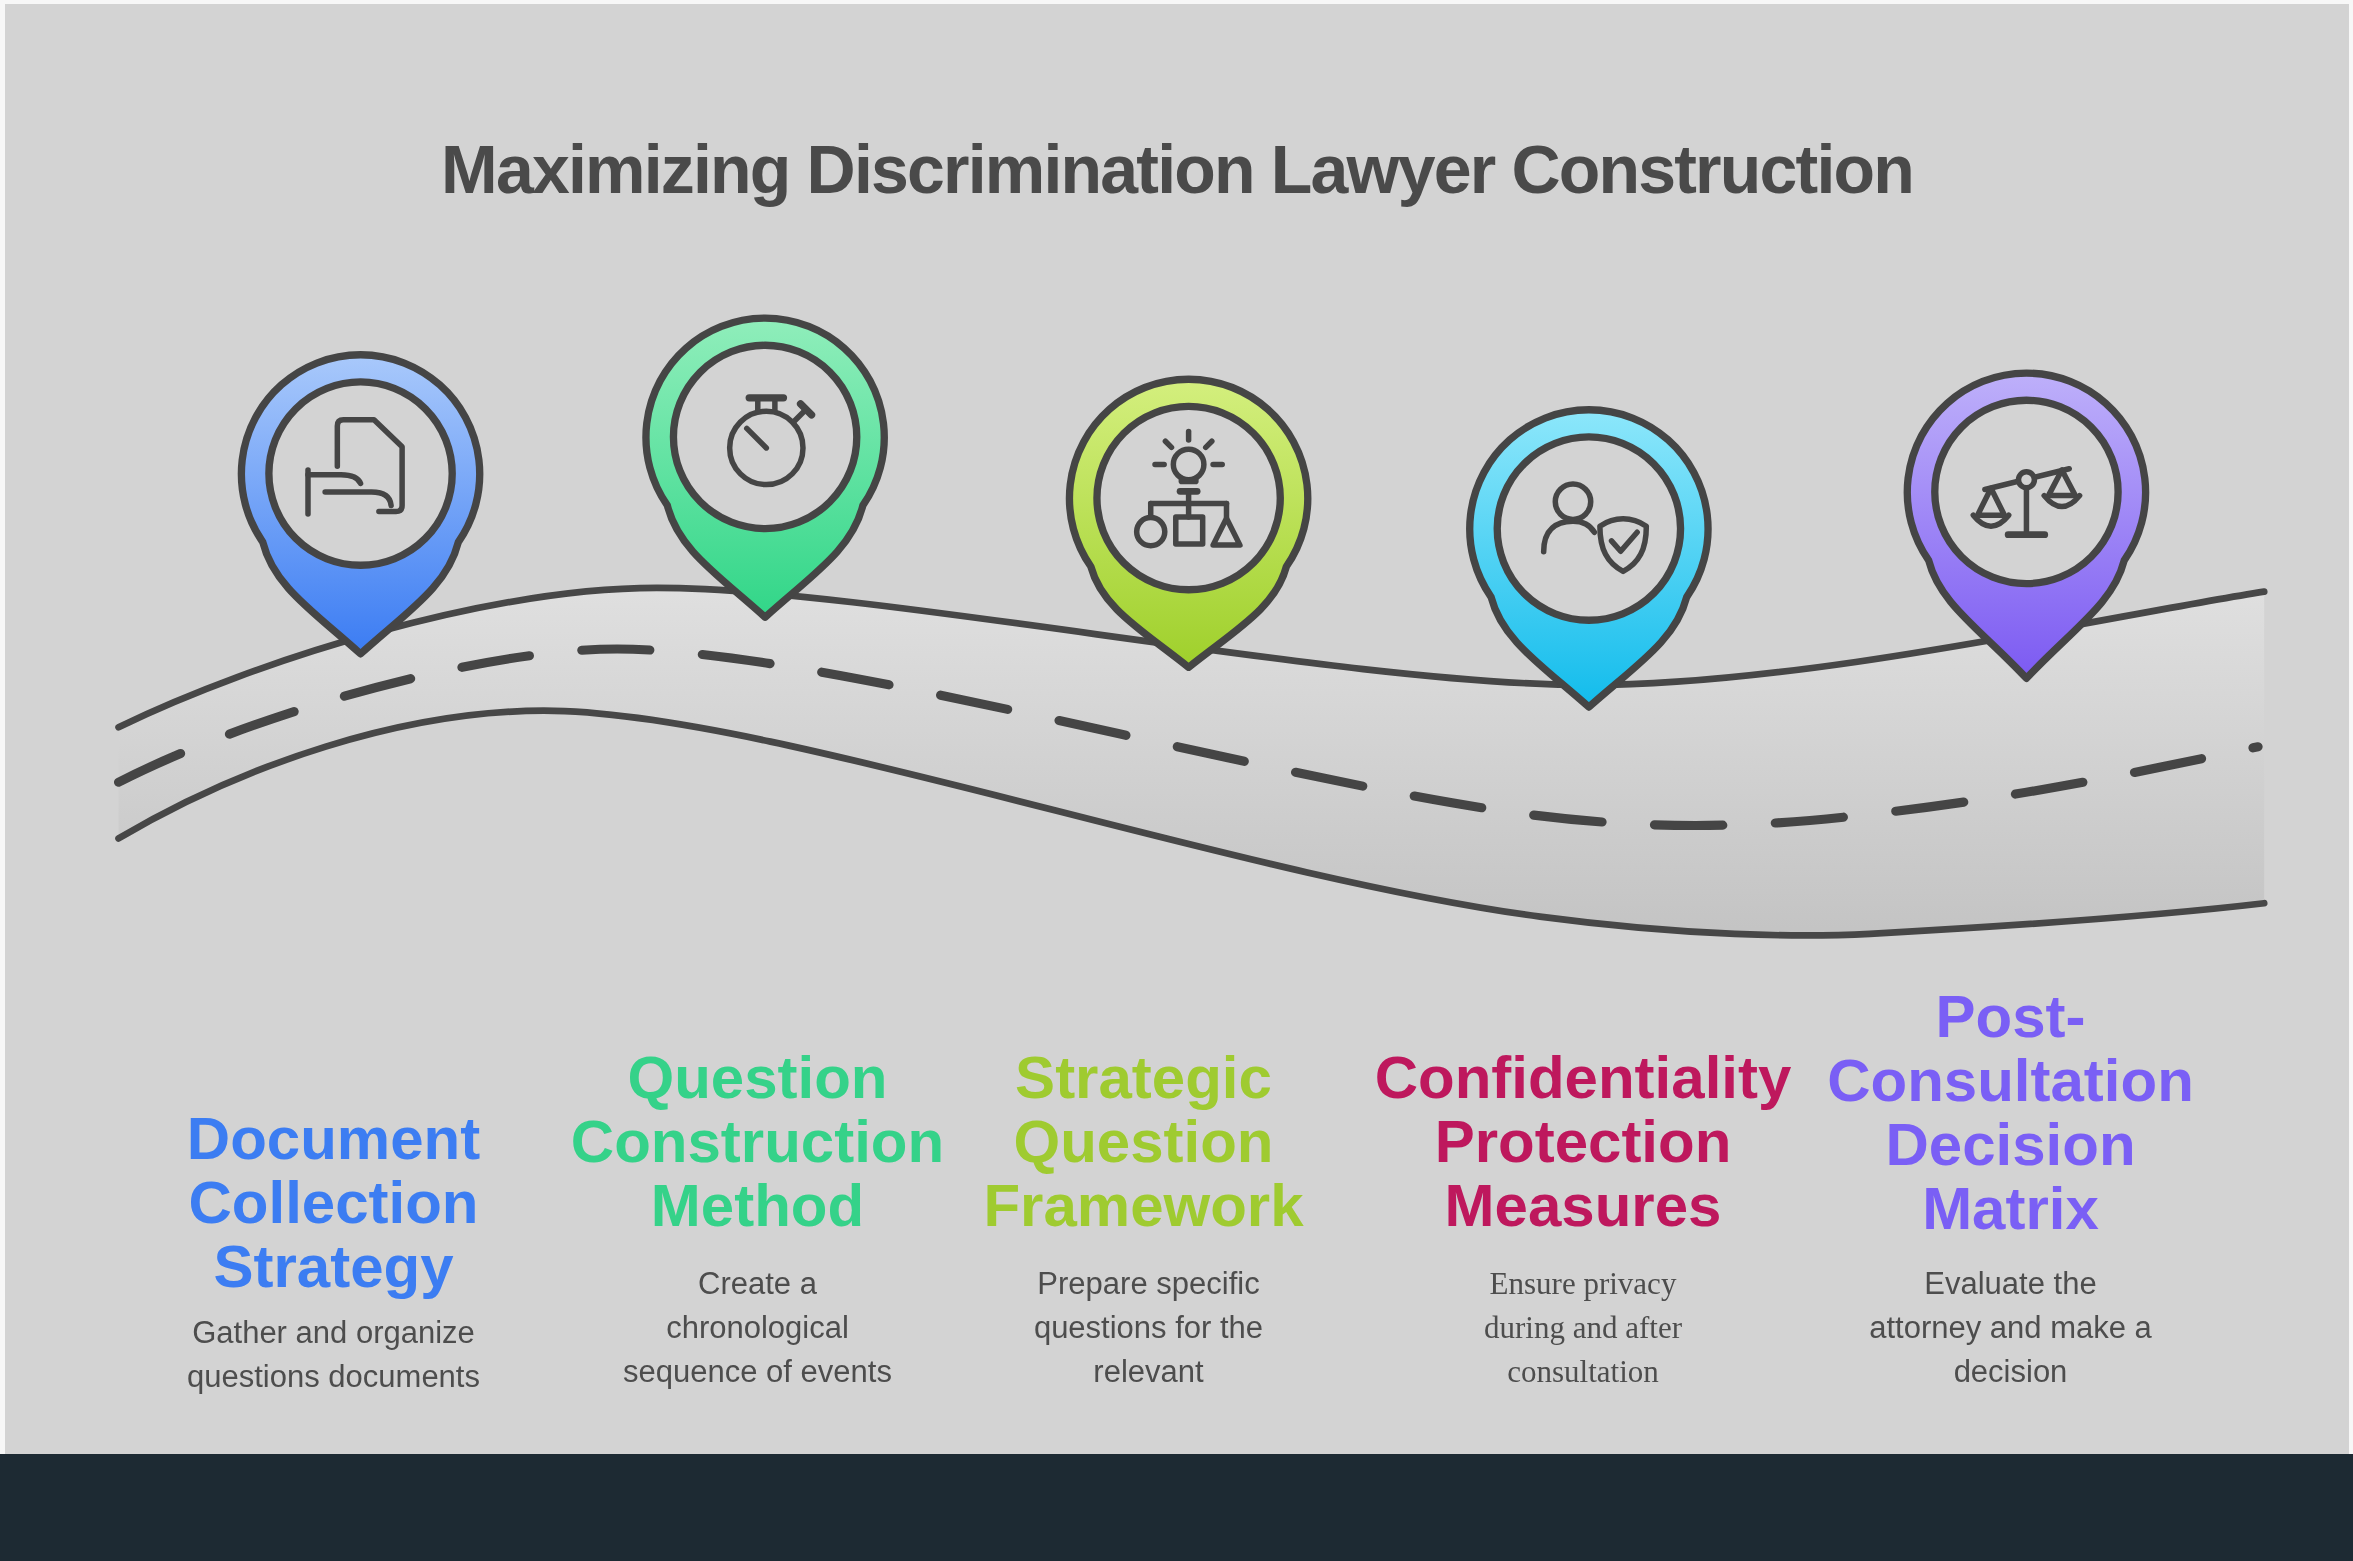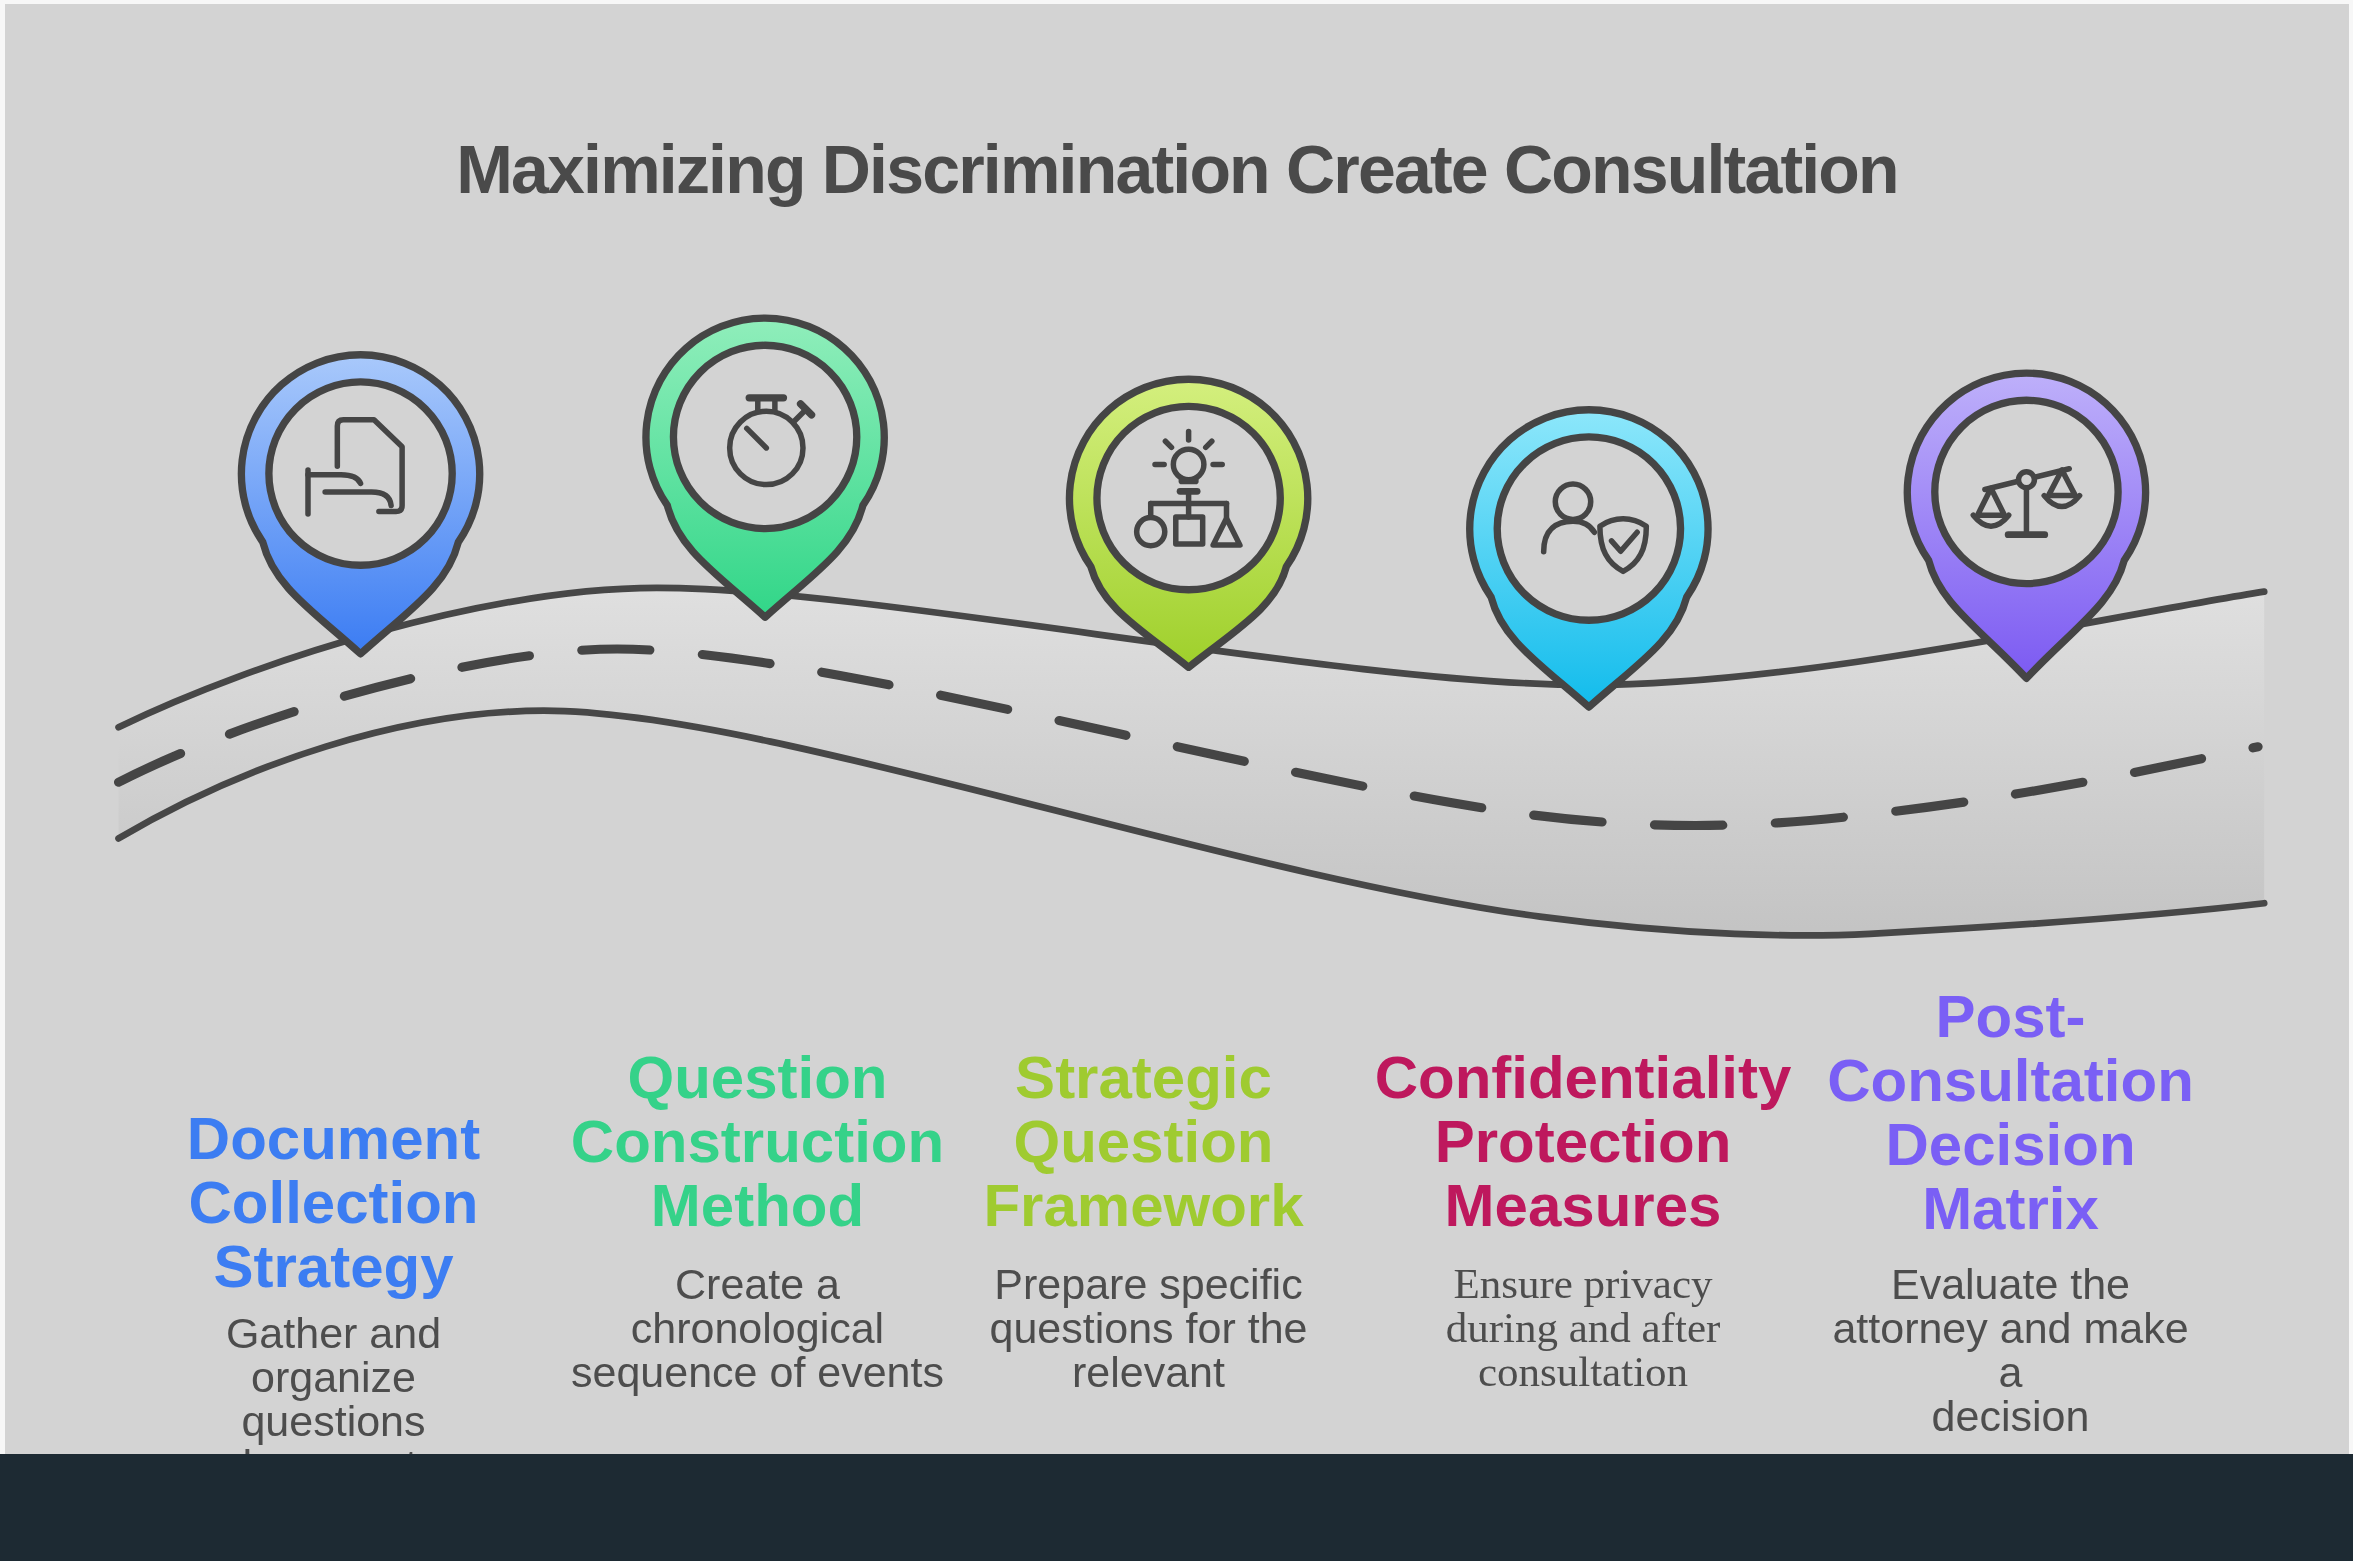--- a/index.html
+++ b/index.html
@@ -19,21 +19,21 @@
     font-size:68px;font-weight:bold;letter-spacing:-1.8px;
     color:#4a4a4a;
   }
   .step-col{position:absolute;text-align:center;}
   .step-title{
     font-size:60px;font-weight:bold;line-height:64px;
     white-space:pre-line;
   }
   .step-desc{
     position:absolute;text-align:center;
-    font-size:43px;line-height:44px;color:#4d4d4d;
+    font-size:31px;line-height:44px;color:#4d4d4d;
     white-space:pre-line;
   }
   .footer-bar{
     position:absolute;left:0;right:0;top:1454px;bottom:0;
     background:#1d2a33;
   }
   
   .c1{color:#3c7df2}.c2{color:#35d289}.c3{color:#9fcb30}.c4{color:#be185d}.c5{color:#7a5ff5}
 </style>
 </head>
@@ -167,21 +167,21 @@
       <path d="M 0,-7 L 0,70"></path>
       <path d="M -30,70 L 30,70" stroke-width="11"></path>
       <path d="M -58,-6 L -80,38 L -36,38 Z"></path>
       <path d="M -87,38 Q -58,74 -29,38"></path>
       <path d="M 58,-36 L 36,6 L 80,6 Z"></path>
       <path d="M 29,6 Q 58,42 87,6"></path>
     </g>
   </g>
 </svg>
 
-<div class="page-title">Maximizing Discrimination Create Consultation</div>
+<div class="page-title">Maximizing Discrimination Lawyer Construction</div>
 
 <div class="step-col" style="left:144px;top:1107px;width:379px;">
   <div class="step-title c1">Document
 Collection
 Strategy</div>
 </div>
 <div class="step-desc" style="left:144px;top:1311px;width:379px;">Gather and organize
 questions documents</div>
 
 <div class="step-col" style="left:568px;top:1046px;width:379px;">

